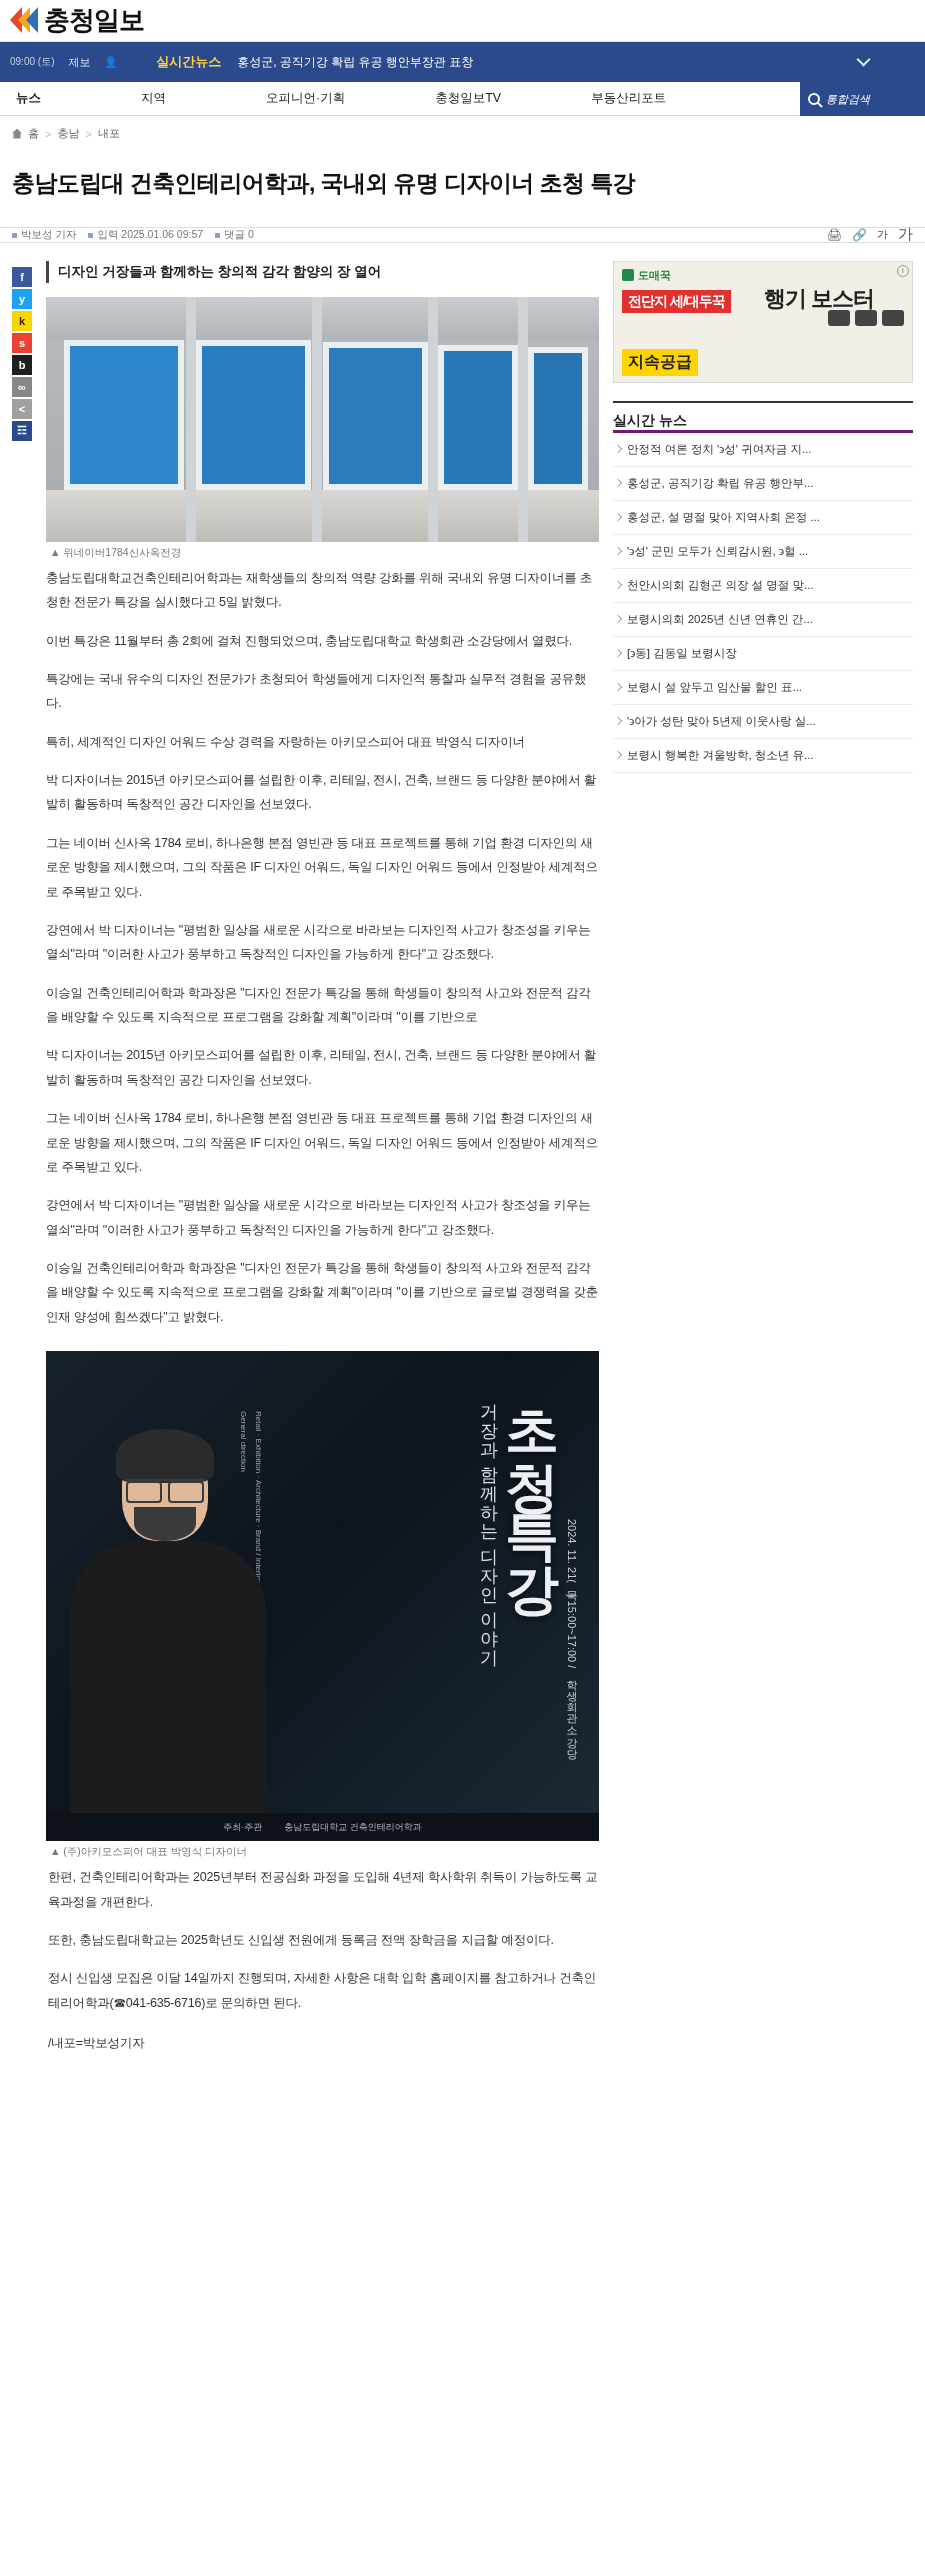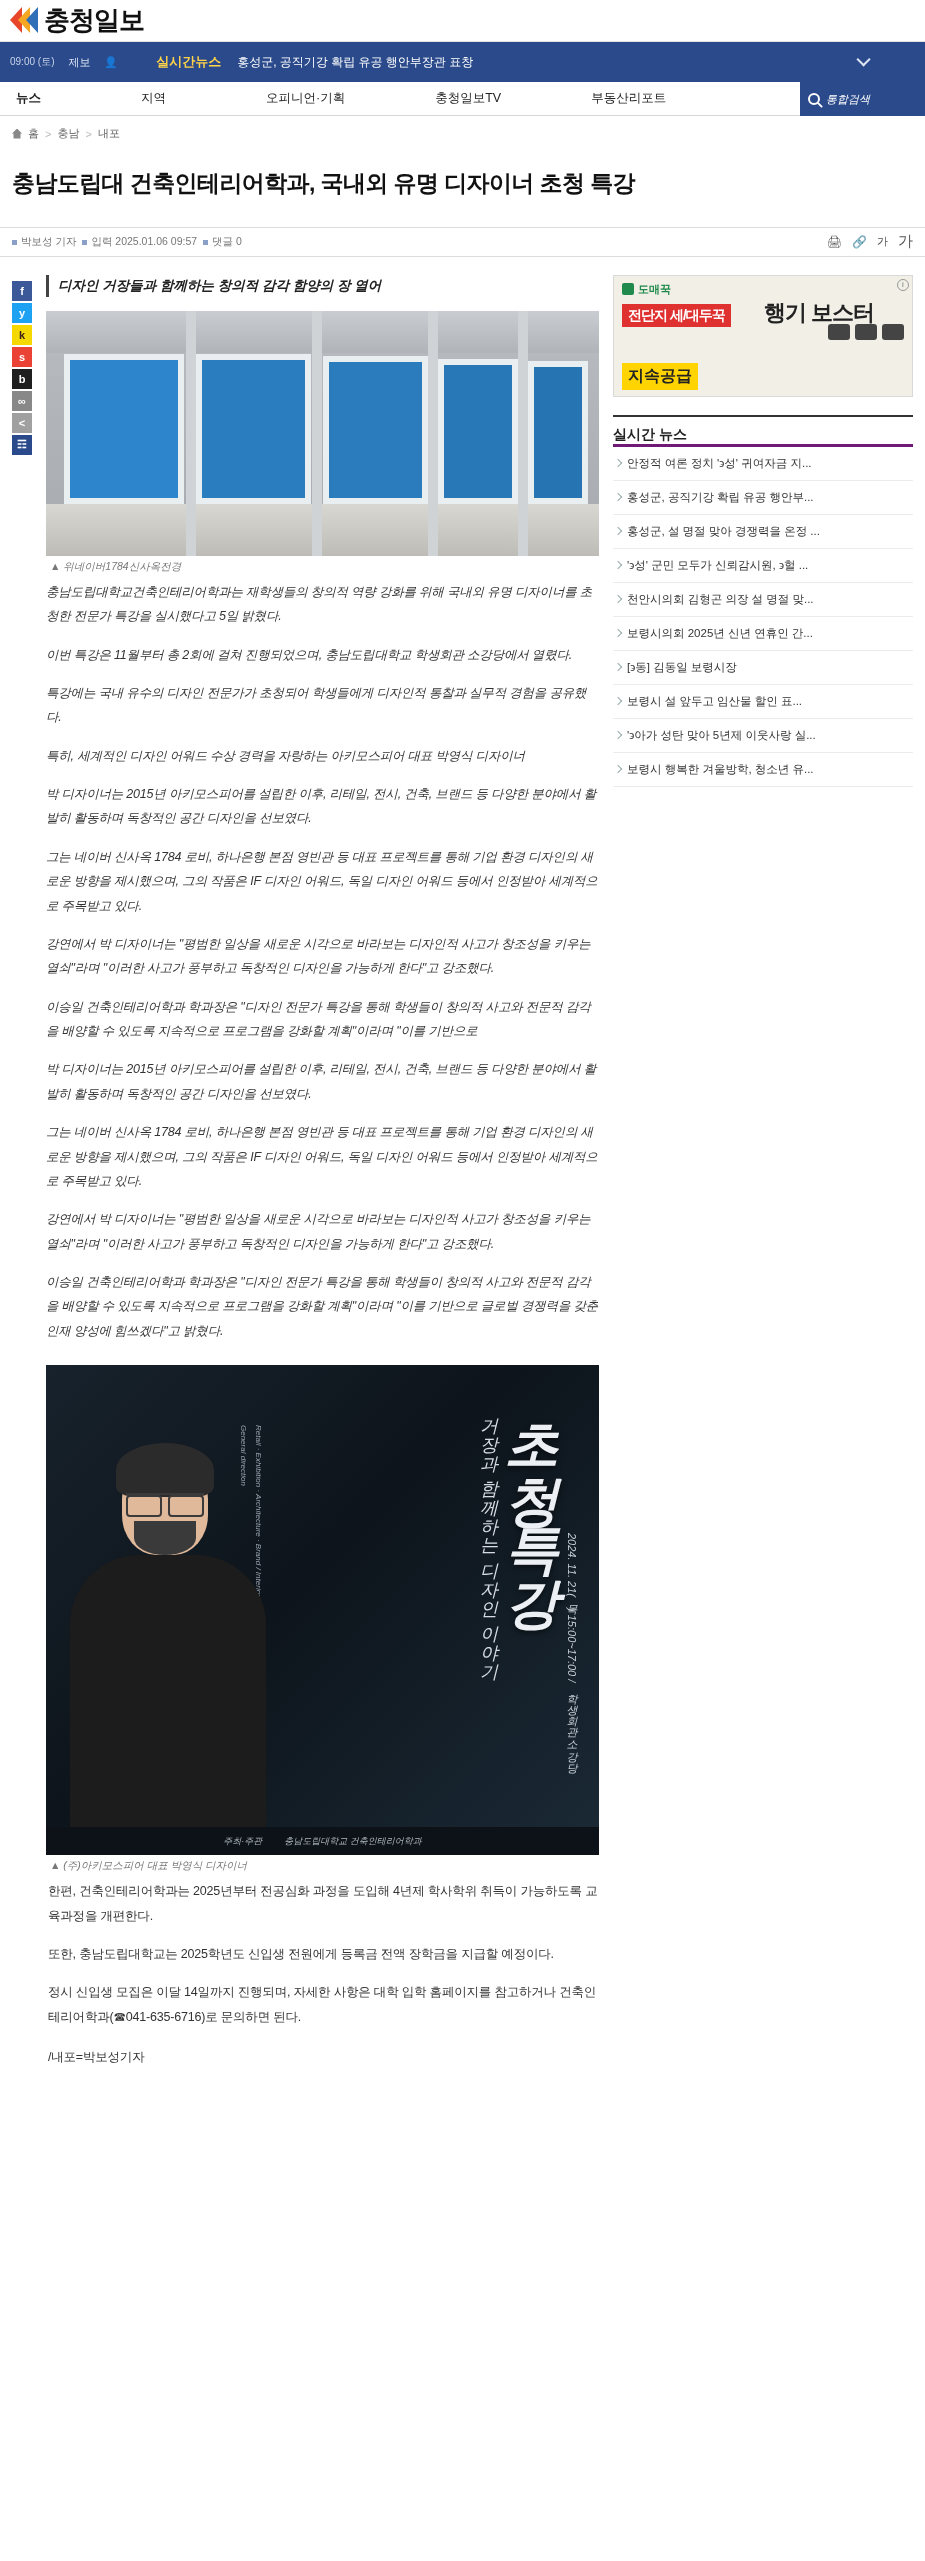--- a/index.html
+++ b/index.html
@@ -90,21 +90,21 @@
 
   
   .article-title {
     font-size: 23px; font-weight: bold; color:#111; letter-spacing:-0.6px;
     padding: 6px 12px 12px 12px; line-height: 1.35;
   }
 
   
   .byline {
     border-top: 1px solid #ddd; border-bottom: 1px solid #ddd;
-    height: 30px; display:flex; align-items:center; gap: 6px;
+    height: 16px; display:flex; align-items:center; gap: 12px;
     font-size: 10.5px; color:#777; padding: 0 12px; position: relative;
   }
   .byline .dot { width:5px; height:5px; background:#8aa0c8; display:inline-block; margin-right:4px; }
   .byline .tools { position:absolute; right: 12px; display:flex; align-items:center; gap:10px; }
   .byline .tools .ic { color:#555; font-size: 12px; }
   .byline .tools .fs-sm { font-size: 11px; color:#555; }
   .byline .tools .fs-lg { font-size: 15px; color:#555; }
 
   
   .content { display:flex; padding: 0 12px; gap: 14px; }
@@ -116,21 +116,21 @@
   }
   .sns .fb { background:#3b5998; }
   .sns .tw { background:#1da1f2; }
   .sns .kt { background:#f5d800; color:#3b1e1e; }
   .sns .ks { background:#ea4335; }
   .sns .bd { background:#1f1f1f; }
   .sns .url { background:#888; }
   .sns .sh { background:#a0a0a0; }
   .sns .bm { background:#2a4a8b; }
 
-  .main-col { flex: 1 1 auto; max-width: 560px; font-style: italic; }
+  .main-col { flex: 1 1 auto; max-width: 560px; }
   .side-col { width: 300px; flex: 0 0 300px; padding-top: 18px; }
 
   .subhead {
     border-left: 3px solid #444;
     padding: 2px 0 2px 9px;
     font-size: 13.5px; font-weight: bold; color:#222;
     margin: 18px 0 14px 0;
   }
 
   .photo-box { margin-bottom: 6px; }
@@ -421,21 +421,21 @@
             <i></i>
             <i></i>
           </div>
         <div class="ad-strip">지속공급</div>
       </div>
 
       <div class="side-title">실시간 뉴스</div>
       <ul class="side-list">
         <li>안정적 여론 정치 '϶성' 귀여자금 지...</li>
         <li>홍성군, 공직기강 확립 유공 행안부...</li>
-        <li>홍성군, 설 명절 맞아 경쟁력을 온정 ...</li>
+        <li>홍성군, 설 명절 맞아 지역사회 온정 ...</li>
         <li>'϶성' 군민 모두가 신뢰감시원, ϶헐 ...</li>
         <li>천안시의회 김형곤 의장 설 명절 맞...</li>
         <li>보령시의회 2025년 신년 연휴인 간...</li>
         <li>[϶동] 김동일 보령시장</li>
         <li>보령시 설 앞두고 임산물 할인 표...</li>
         <li>'϶아가 성탄 맞아 5년제 이웃사랑 실...</li>
         <li>보령시 행복한 겨울방학, 청소년 유...</li>
       </ul>
     </div>
   </div>

